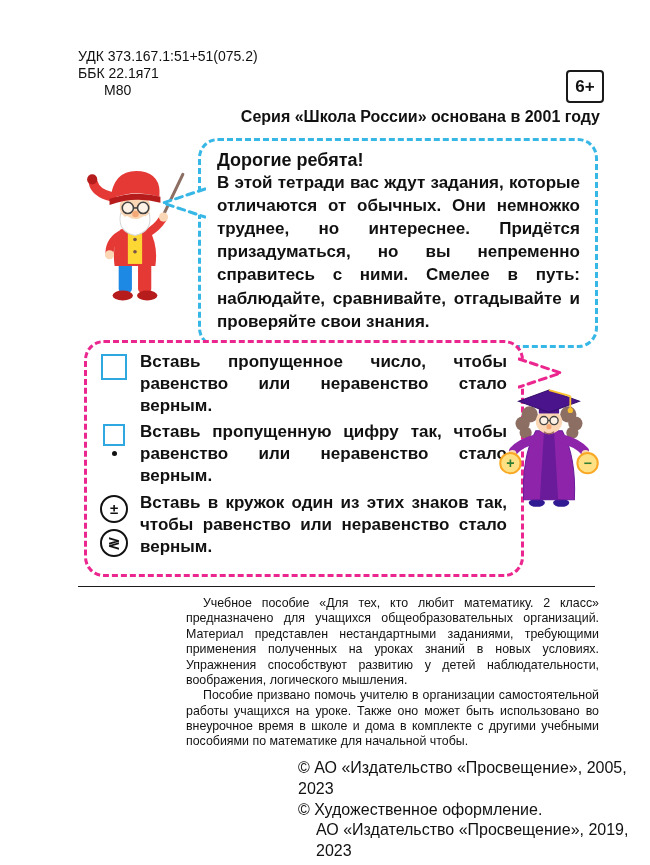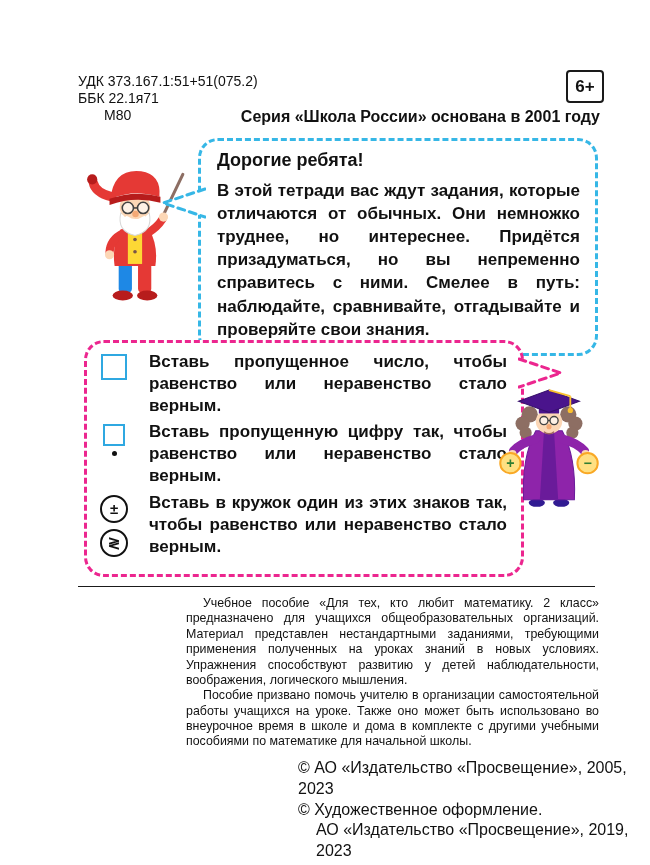--- a/index.html
+++ b/index.html
@@ -2,52 +2,52 @@
 <html lang="ru"><head>
 <meta charset="utf-8">
 <style>
   html,body { margin:0; padding:0; background:#fff; }
   .page {
     position:relative; width:650px; height:865px; background:#ffffff;
     font-family:"Liberation Sans", sans-serif; color:#111; overflow:hidden;
   }
 
   
-  .pub-codes { position:absolute; left:78px; top:73px; font-size:14px; line-height:17px; }
+  .pub-codes { position:absolute; left:78px; top:48px; font-size:14px; line-height:17px; }
   .pub-codes .m80 { padding-left:26px; }
   .age-badge {
     position:absolute; left:566px; top:70px; width:34px; height:29px;
     border:2px solid #1a1a1a; border-radius:4px;
     display:flex; align-items:center; justify-content:center;
     font-size:17px; font-weight:700;
   }
   .series { position:absolute; left:60px; top:108px; width:540px; text-align:right;
     font-size:16px; font-weight:600; }
 
   
   .bubble {
     position:absolute; left:198px; top:138px; width:400px; box-sizing:border-box;
     border:3px dashed #36b7e6; border-radius:20px; padding:9px 15px 12px 16px; z-index:1;
     background:#fff;
   }
-  .bubble-title { font-size:18px; font-weight:700; margin-bottom:8px; }
+  .bubble-title { font-size:18px; font-weight:700; margin-bottom:0; }
   .bubble-body  { font-size:17px; font-weight:600; line-height:1.36; text-align:justify; }
 
   .bubble-tail { position:absolute; left:160px; top:186px; width:46px; height:34px; z-index:3; }
 
   .gnome { position:absolute; left:80px; top:160px; width:112px; height:158px; z-index:2; }
 
   
   .legend {
     position:absolute; left:84px; top:340px; width:440px; box-sizing:border-box;
     border:3px dashed #ec268f; border-radius:20px; padding:8px 14px 12px 10px; z-index:1;
     background:#fff;
   }
   .legend-title { font-size:17.5px; font-weight:700; margin:2px 0 5px 36px; }
-  .legend-item { display:flex; gap:18px; margin-bottom:4px; }
+  .legend-item { display:flex; gap:9px; margin-bottom:4px; }
   .legend-icons { flex:0 0 34px; display:flex; flex-direction:column; align-items:center; padding-top:3px; gap:6px; }
   .legend-text { flex:1; font-size:17px; font-weight:600; line-height:1.3; text-align:justify; }
   .sq { width:22px; height:22px; border:2.5px solid #2fa8e1; background:#fff; }
   .sq.small { width:18px; height:18px; }
   .dot { width:5px; height:5px; border-radius:50%; background:#111; margin-top:-1px; }
   .circ {
     width:24px; height:24px; border:2px solid #111; border-radius:50%;
     display:flex; align-items:center; justify-content:center;
     font-size:15px; font-weight:700; line-height:1;
   }
@@ -181,21 +181,21 @@
     <circle cx="12" cy="78" r="10" fill="#ffe082" stroke="#f9a825" stroke-width="2"></circle>
     <circle cx="88" cy="78" r="10" fill="#ffe082" stroke="#f9a825" stroke-width="2"></circle>
     <text x="12" y="83" text-anchor="middle" font-size="14" font-weight="bold" fill="#2e7d32">+</text>
     <text x="88" y="83" text-anchor="middle" font-size="14" font-weight="bold" fill="#2e7d32">−</text>
   </svg>
 
   <div class="divider"></div>
 
   <div class="annotation">
     <p>Учебное пособие «Для тех, кто любит математику. 2 класс» предназначено для учащихся общеобразовательных организаций. Материал представлен нестандартными заданиями, требующими применения полученных на уроках знаний в новых условиях. Упражнения способствуют развитию у детей наблюдательности, воображения, логического мышления.</p>
-    <p>Пособие призвано помочь учителю в организации самостоятельной работы учащихся на уроке. Также оно может быть использовано во внеурочное время в школе и дома в комплекте с другими учебными пособиями по математике для начальной школы.</p>
+    <p>Пособие призвано помочь учителю в организации самостоятельной работы учащихся на уроке. Также оно может быть использовано во внеурочное время в школе и дома в комплекте с другими учебными пособиями по математике для начальной чтобы.</p>
   </div>
 
 
   <div class="copyright">
     <div>© АО «Издательство «Просвещение», 2005, 2023</div>
     <div>© Художественное оформление.</div>
     <div class="indent">АО «Издательство «Просвещение», 2019, 2023</div>
     <div class="indent">Все права защищены</div>
   </div>
 

